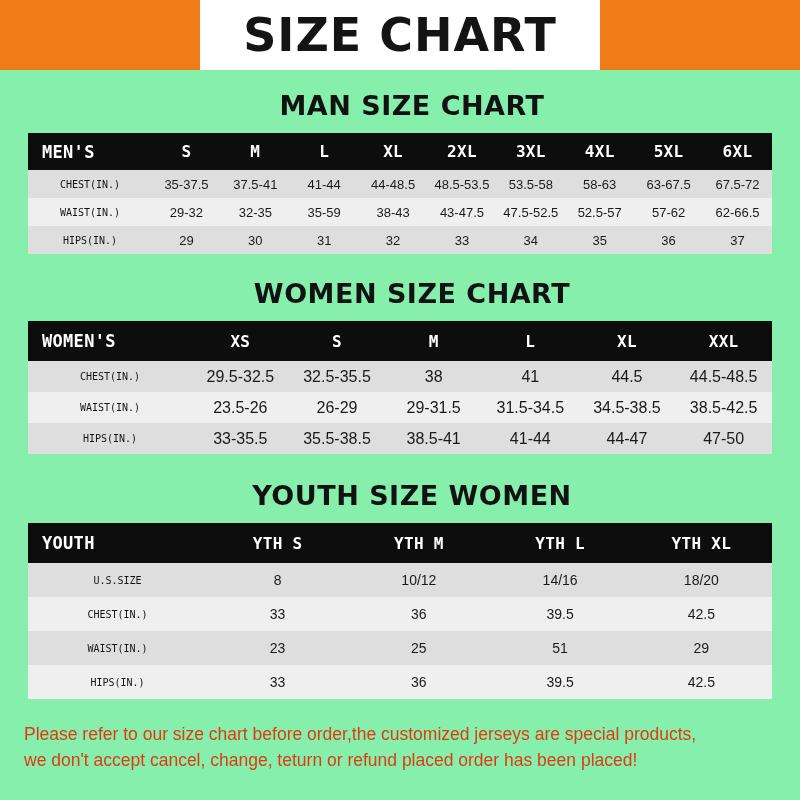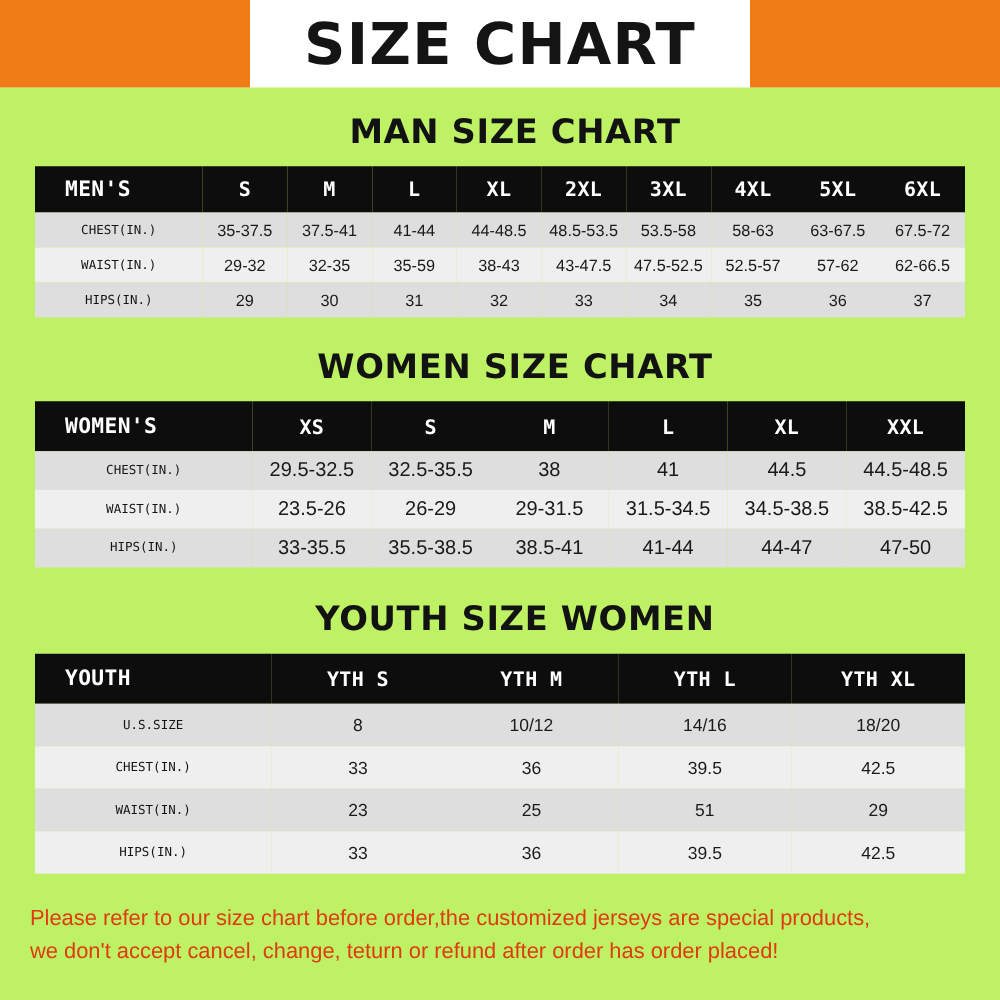--- a/index.html
+++ b/index.html
@@ -10,21 +10,21 @@
     width: 800px;
     height: 800px;
     background: #ffffff;
     font-family: "Liberation Sans", sans-serif;
     overflow: hidden;
   }
   .page {
     width: 800px;
     height: 800px;
     position: relative;
-    background: #bef264;
+    background: #86efac;
     box-sizing: border-box;
   }
   
   .banner {
     position: relative;
     height: 70px;
     background: #ffffff;
     display: flex;
     align-items: center;
     justify-content: center;
@@ -83,21 +83,21 @@
   table.chart thead th {
     color: #ffffff;
     font-size: 16px;
     height: 37px;
     font-weight: bold;
     font-family: "DejaVu Sans Mono", monospace;
     letter-spacing: 0.3px;
   }
   table.chart thead th.rowlabel {
     text-align: left;
-    padding-left: 24px;
+    padding-left: 14px;
     font-size: 17px;
   }
   table.chart tbody tr.odd  { background: #dedede; }
   table.chart tbody tr.even { background: #efefef; }
   table.chart tbody td.rowlabel {
     font-family: "DejaVu Sans Mono", monospace;
     font-size: 10px;
     letter-spacing: 0px;
     color: #141414;
   }
@@ -271,16 +271,16 @@
         <td>33</td>
         <td>36</td>
         <td>39.5</td>
         <td>42.5</td>
       </tr>
     </tbody>
   </table>
 
   <div class="note">
     <div>Please refer to our size chart before order,the customized jerseys are special products,</div>
-    <div>we don't accept cancel, change, teturn or refund after order has order placed!</div>
+    <div>we don't accept cancel, change, teturn or refund placed order has been placed!</div>
   </div>
 
 </div>
 
 </body></html>

